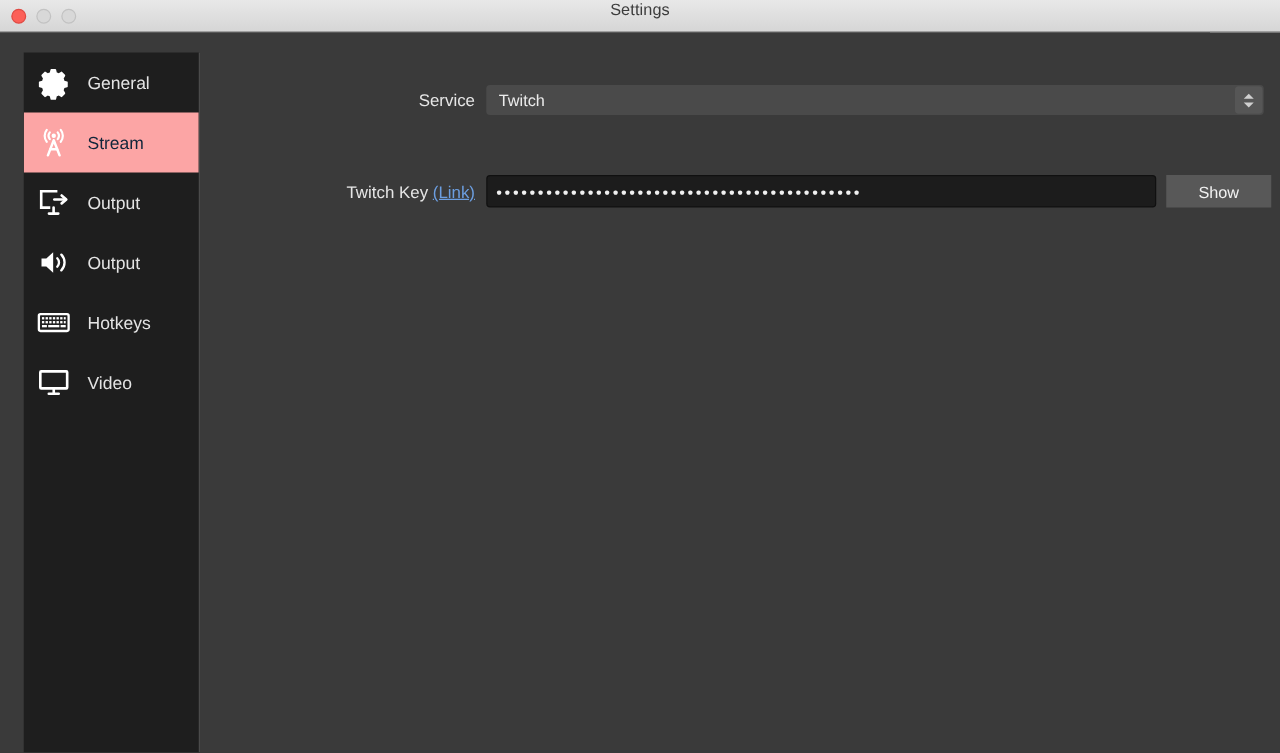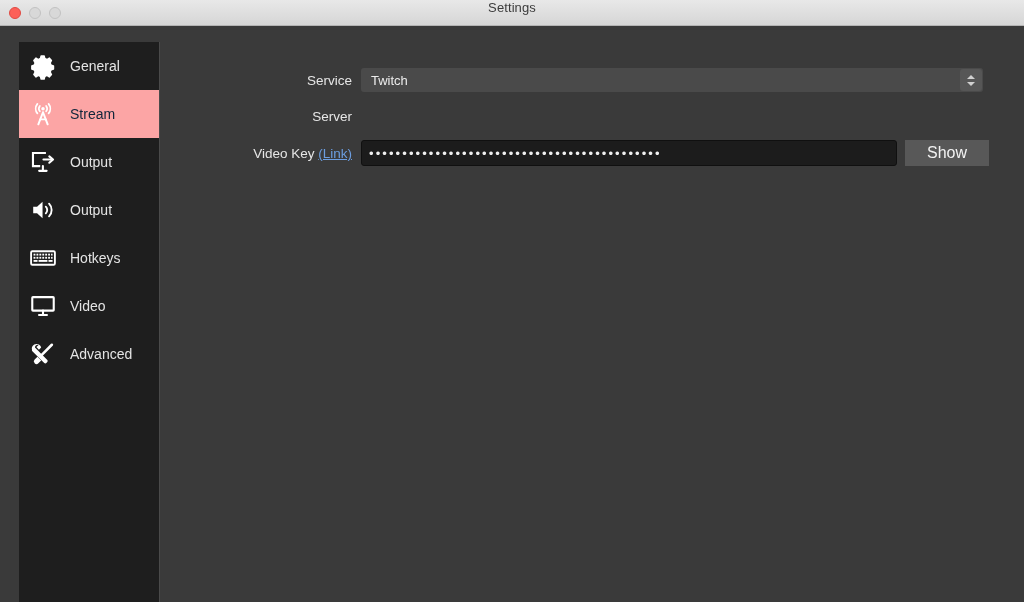--- a/index.html
+++ b/index.html
@@ -92,20 +92,21 @@
   .main {
     flex: 1;
     position: relative;
     padding-top: 42px;
   }
   .form-row {
     display: flex;
     align-items: center;
     height: 24px;
     margin-bottom: 12px;
+    margin-left: 28px;
   }
   .row-label {
     width: 201px;
     text-align: right;
     padding-right: 9px;
     font-size: 13.5px;
     color: #e6e6e6;
     white-space: nowrap;
   }
   .row-label .link {
@@ -172,21 +173,21 @@
     white-space: nowrap;
     line-height: 1;
   }
   .show-button {
     width: 84px;
     height: 26px;
     margin-left: 8px;
     background: #585858;
     border-radius: 0;
     color: #f2f2f2;
-    font-size: 16px;
+    font-size: 13px;
     display: flex;
     align-items: center;
     justify-content: center;
     cursor: default;
     border: none;
     font-family: inherit;
   }
 </style>
 </head>
 <body>
@@ -286,54 +287,43 @@
       <div class="nav-item">
         <span class="nav-icon">
           <svg width="28" height="28" viewBox="0 0 24 24" fill="none" stroke="#ffffff" stroke-width="1.8">
             <rect x="2.8" y="4.4" width="18.4" height="11.6" rx="0.6"></rect>
             <path d="M8.6 19.7h6.8M12 16v3.7" stroke-linecap="round"></path>
           </svg>
         </span>
         <span class="nav-label">Video</span>
       </div>
 
-      <div class="nav-item">
-        <span class="nav-icon">
-          <svg width="28" height="28" viewBox="0 0 24 24" fill="#ffffff">
-            <path d="M7.4 3.1a4.3 4.3 0 00-4 5.9l-.2.2 10.5 10.5a2 2 0 102.8-2.8L6 6.4A2.5 2.5 0 019.3 4l-2 2 2.3 2.3 2-2a4.3 4.3 0 00-4.2-3.2z" transform="translate(-0.6 0.4) scale(0.95)"></path>
-            <path d="M19.8 3.2l-9.3 9.3 1.6 1.6 9.3-9.3a1.1 1.1 0 000-1.6 1.1 1.1 0 00-1.6 0z" transform="translate(-0.4 0.2) scale(0.97)"></path>
-            <path d="M5.4 17.2a2.3 2.3 0 103.3 3.3l2.5-2.5-3.3-3.3z" transform="translate(-0.4 0.1) scale(0.97)"></path>
-          </svg>
-        </span>
-        <span class="nav-label">Advanced</span>
-      </div>
 
     </div>
   </div>
 
   <div class="main">
 
     <div class="form-row">
       <div class="row-label">Service</div>
       <div class="combo">
         <span class="combo-value">Twitch</span>
         <span class="stepper">
           <span class="chev up"></span>
           <span class="chev down"></span>
         </span>
       </div>
     </div>
 
     <div class="form-row">
-      <div class="row-label">Server</div>
     </div>
 
     <div class="form-row passrow">
       <div class="row-label">
-        <span>Video Key</span>
+        <span>Twitch Key</span>
         <span class="link">(Link)</span>
       </div>
       <div class="password-field">
         <span class="password-dots">••••••••••••••••••••••••••••••••••••••••••••</span>
       </div>
       <button class="show-button">Show</button>
     </div>
 
   </div>
 </div>

